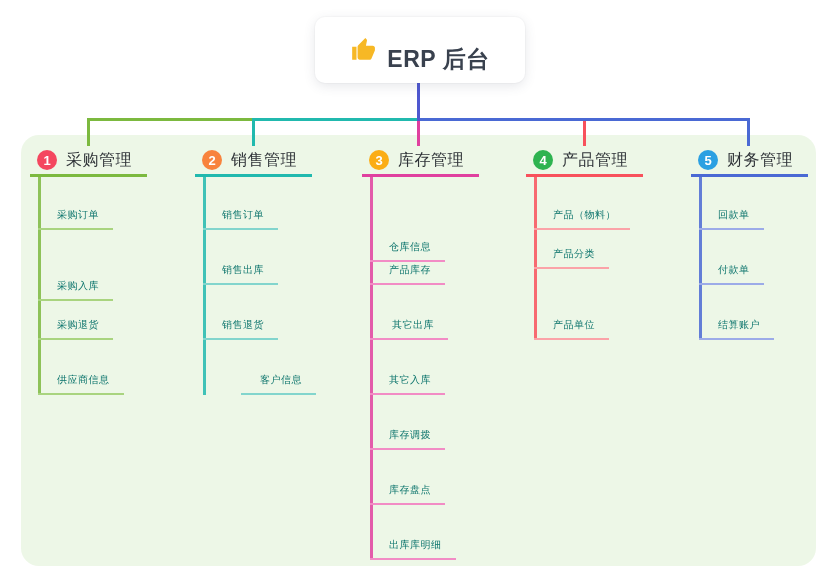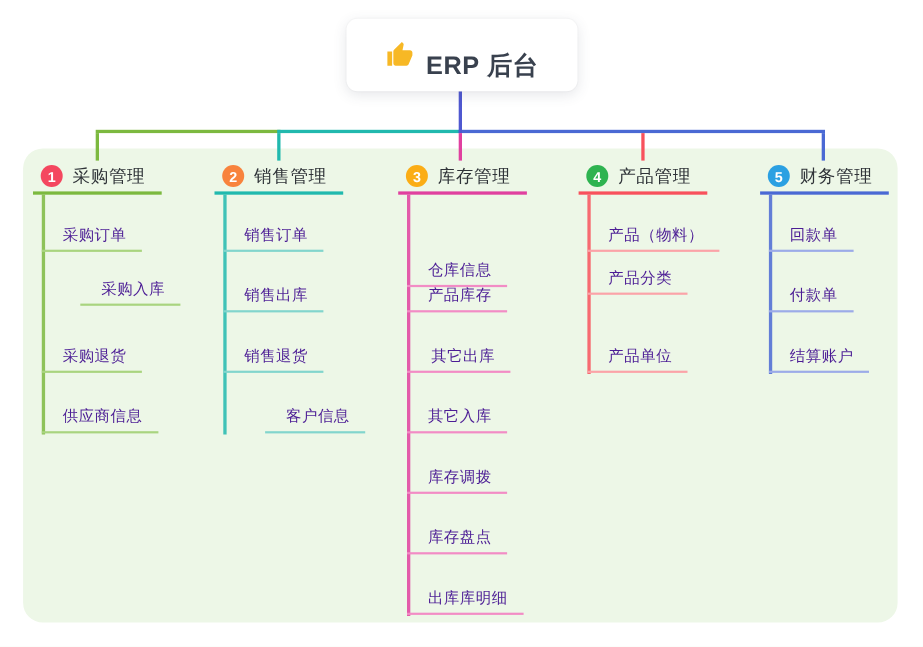--- a/index.html
+++ b/index.html
@@ -37,21 +37,21 @@
   }
   .branch-title{
     font-size:16px;color:#2f3338;font-weight:500;white-space:nowrap;
     letter-spacing:.5px;
   }
   .child{
     position:absolute;box-sizing:border-box;white-space:nowrap;
     line-height:20px;padding:0 14px 3px 19px;
     border-bottom:2.5px solid;cursor:pointer;z-index:3;
   }
-  .child span{font-size:14px;color:#4c1d95;letter-spacing:.5px;}
+  .child span{font-size:10px;color:#0f766e;letter-spacing:.5px;}
 </style>
 </head>
 <body>
 
 <div id="canvas">
 
   <div id="panel" style="background: rgb(237, 247, 231);"></div>
 
   <div id="root-card">
     <svg width="26" height="26" viewBox="0 0 24 24">
@@ -71,21 +71,21 @@
       <div class="line" style="left: 583px; top: 121px; width: 3px; height: 25px; background: rgb(248, 81, 92);"></div>
       <div class="line" style="left: 747px; top: 121px; width: 3px; height: 25px; background: rgb(74, 105, 212);"></div>
     </div>
   <div id="branches">
       <div class="branch-header" style="left: 30px; top: 146px; border-bottom-color: rgb(124, 185, 63);">
         <span class="badge" style="background: rgb(244, 71, 95);">1</span>
         <span class="branch-title">采购管理</span>
       </div>
       <div class="line" style="left: 38px; top: 177px; width: 3px; height: 218px; background: rgb(124, 185, 63); opacity: 0.85;"></div>
       <div class="child" style="left: 38px; top: 203px; border-bottom-color: rgb(169, 212, 127);"><span>采购订单</span></div>
-      <div class="child" style="left: 38px; top: 252px; border-bottom-color: rgb(169, 212, 127); margin-left: 35px;"><span>采购入库</span></div>
+      <div class="child" style="left: 38px; top: 274px; border-bottom-color: rgb(169, 212, 127);"><span>采购入库</span></div>
       <div class="child" style="left: 38px; top: 313px; border-bottom-color: rgb(169, 212, 127);"><span>采购退货</span></div>
       <div class="child" style="left: 38px; top: 368px; border-bottom-color: rgb(169, 212, 127);"><span>供应商信息</span></div>
       <div class="branch-header" style="left: 195px; top: 146px; border-bottom-color: rgb(33, 185, 174);">
         <span class="badge" style="background: rgb(248, 131, 61);">2</span>
         <span class="branch-title">销售管理</span>
       </div>
       <div class="line" style="left: 203px; top: 177px; width: 3px; height: 218px; background: rgb(33, 185, 174); opacity: 0.85;"></div>
       <div class="child" style="left: 203px; top: 203px; border-bottom-color: rgb(130, 213, 205);"><span>销售订单</span></div>
       <div class="child" style="left: 203px; top: 258px; border-bottom-color: rgb(130, 213, 205);"><span>销售出库</span></div>
       <div class="child" style="left: 203px; top: 313px; border-bottom-color: rgb(130, 213, 205);"><span>销售退货</span></div>

